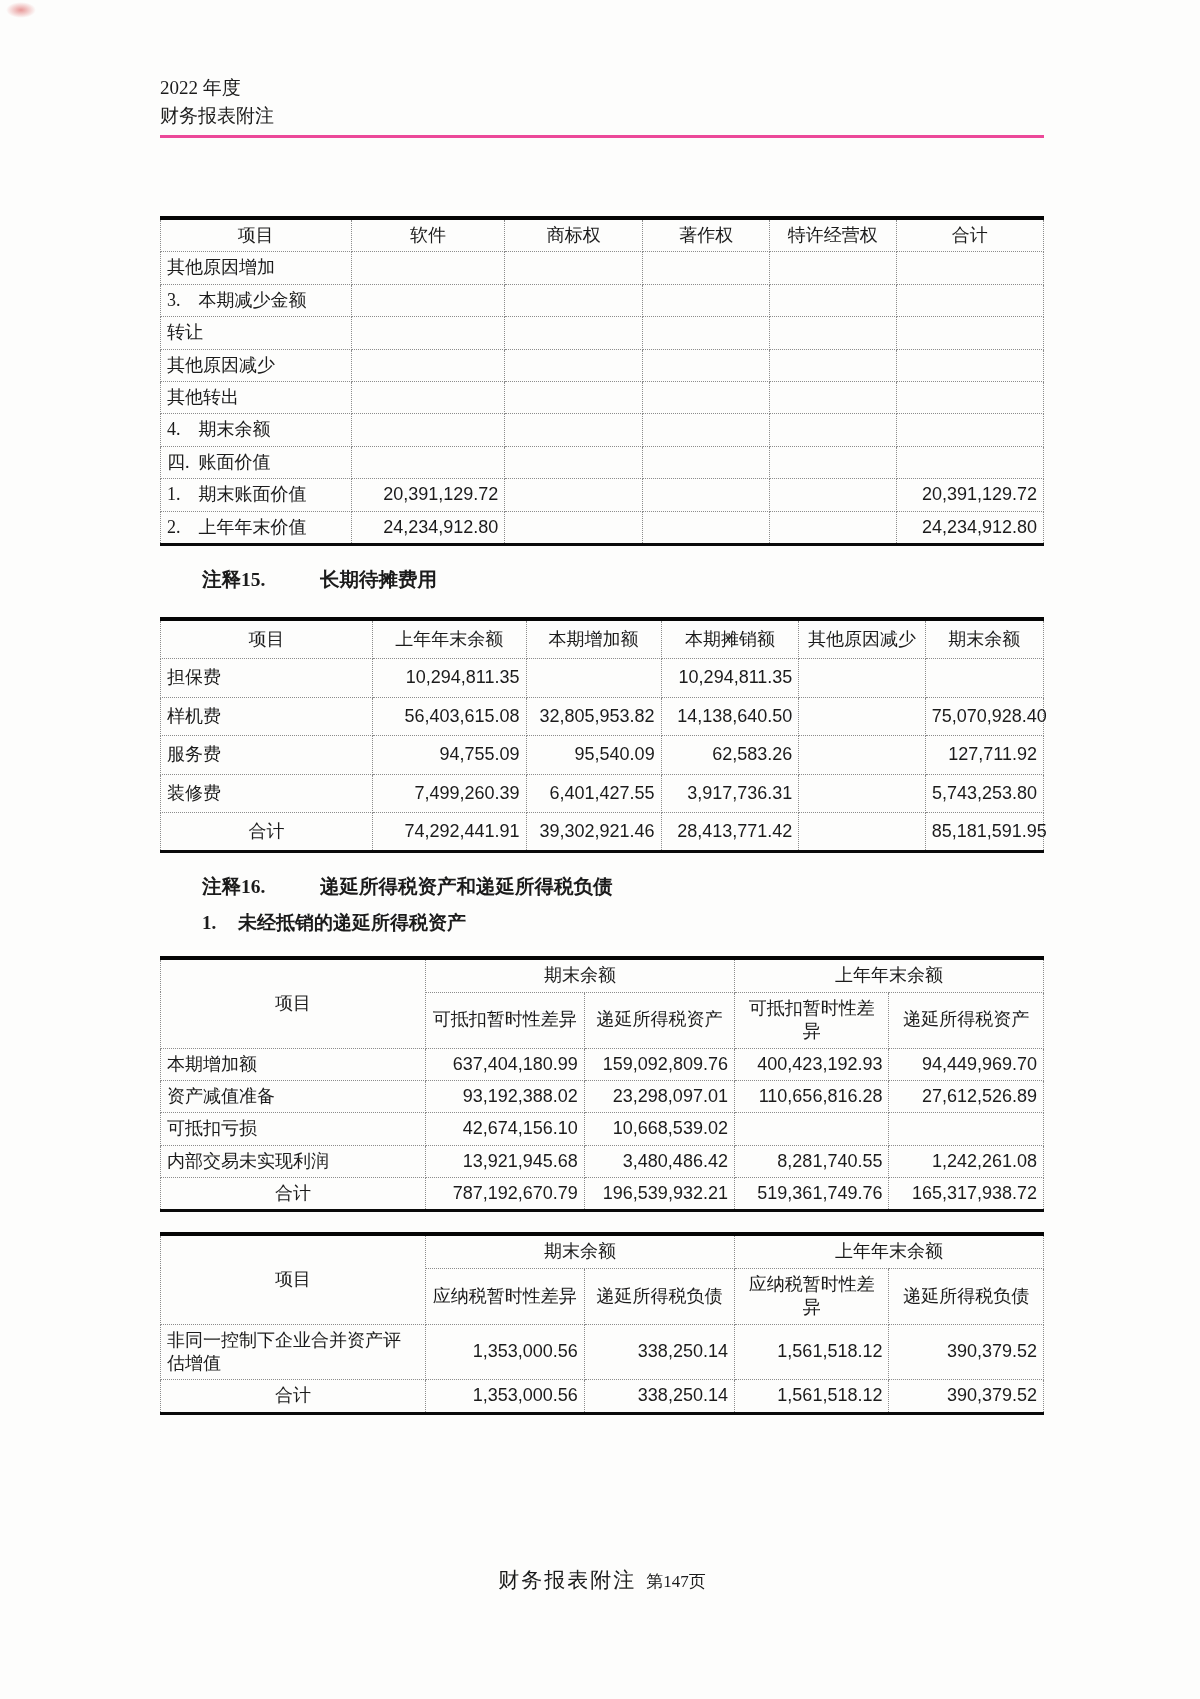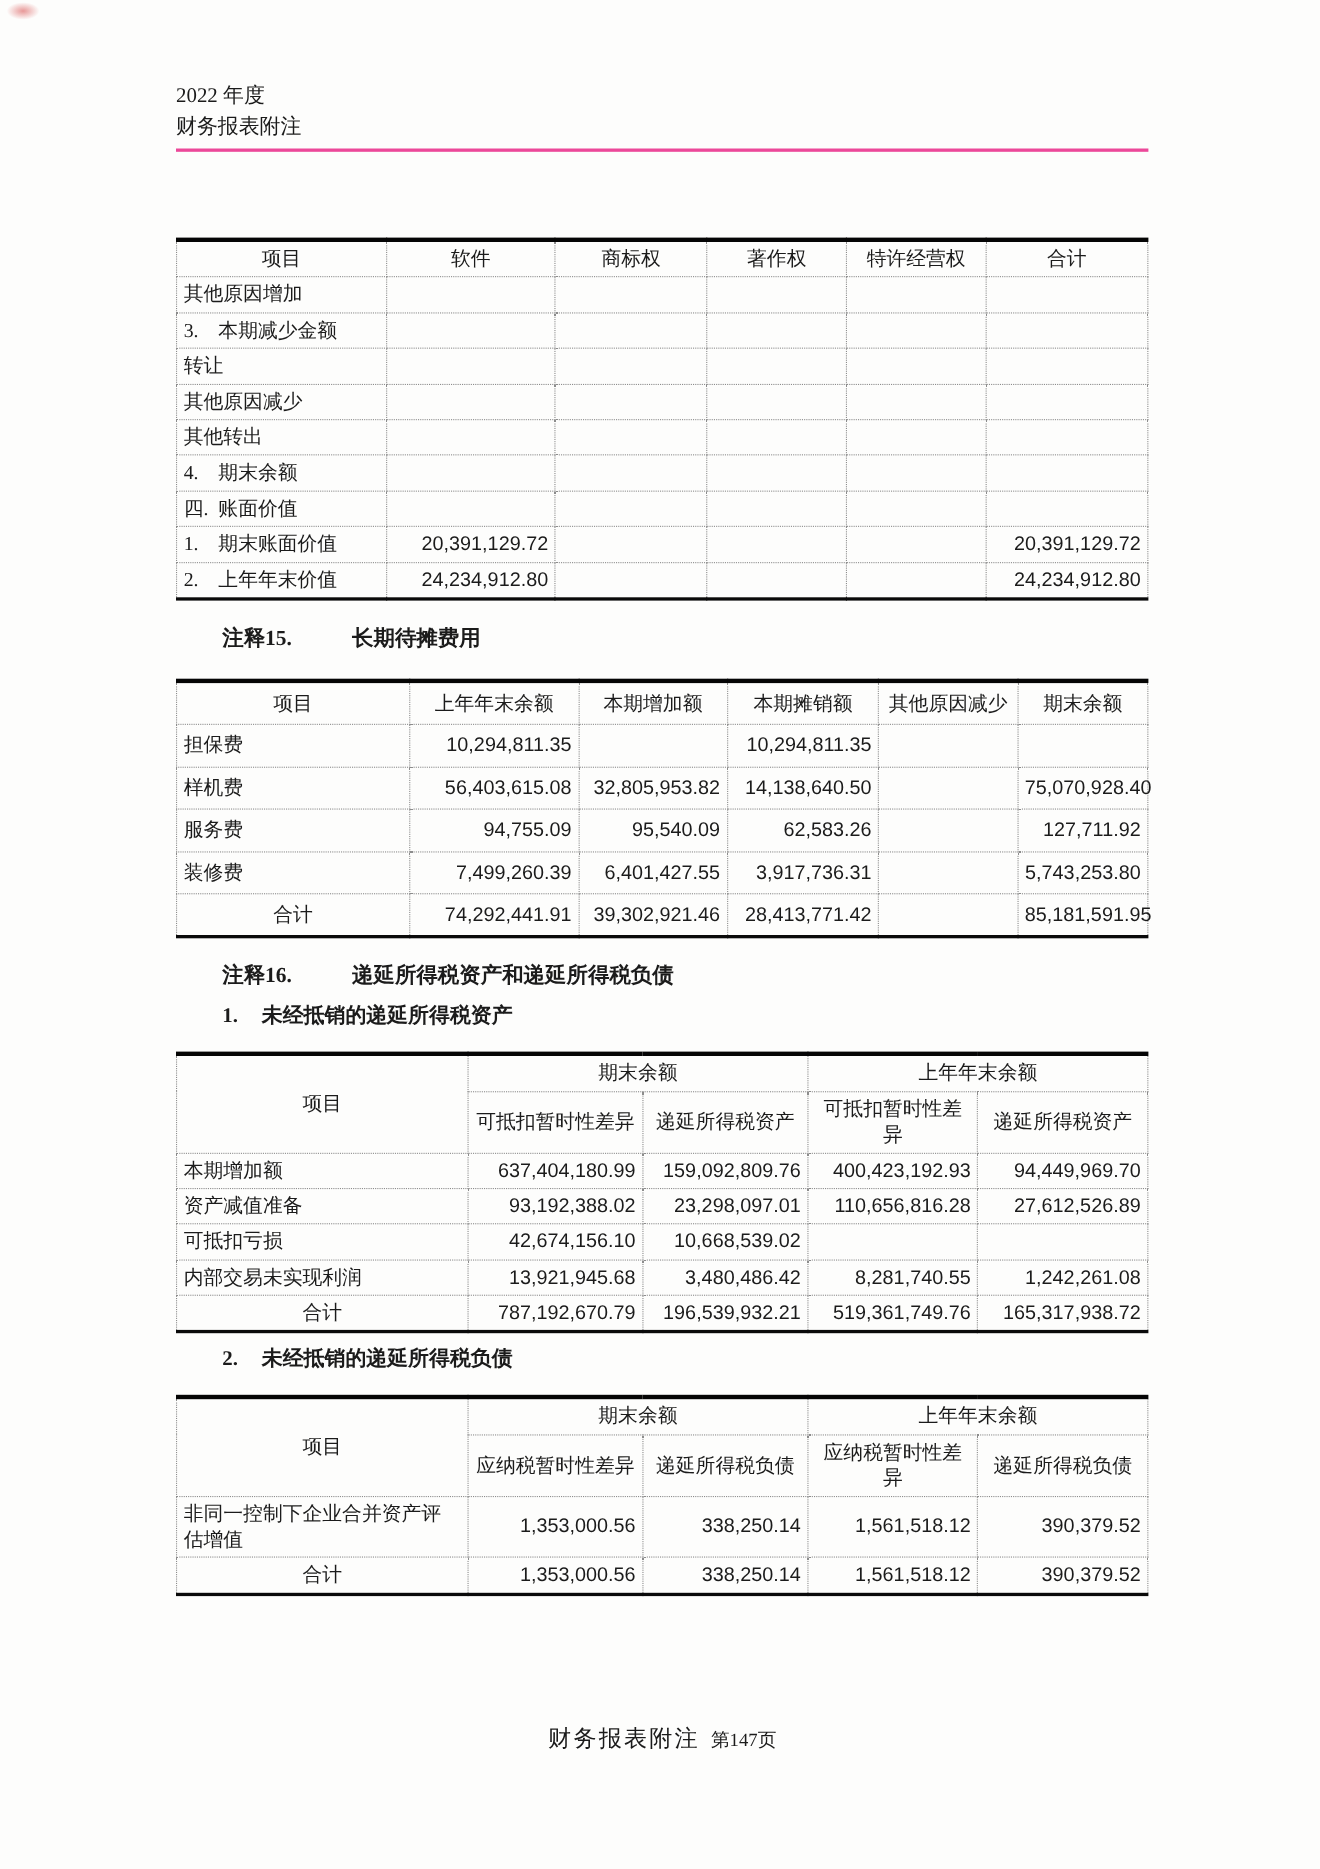--- a/index.html
+++ b/index.html
@@ -296,23 +296,20 @@
     <tr>
       <td class="ctr">合计</td>
       <td class="num">787,192,670.79</td>
       <td class="num">196,539,932.21</td>
       <td class="num">519,361,749.76</td>
       <td class="num">165,317,938.72</td>
     </tr>
   </tbody>
     </table>
 
-  <div class="sub-heading">
-    <span class="sub-no">2.</span><span>未经抵销的递延所得税负债</span>
-  </div>
 
   <table class="fin-table t3">
     <colgroup>
         <col class="c1">
         <col class="c2">
         <col class="c3">
         <col class="c4">
         <col class="c5">
       </colgroup>
     <tbody>

